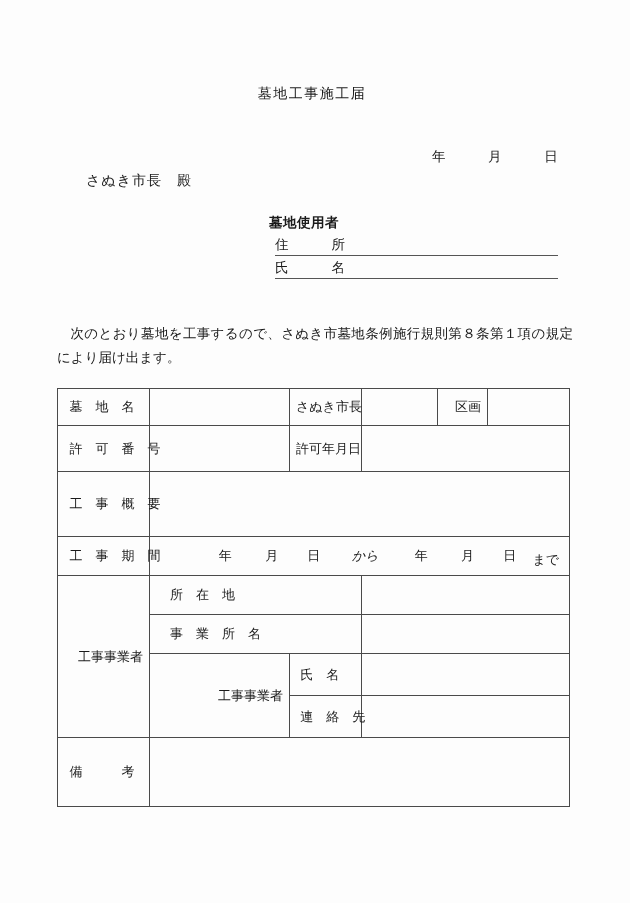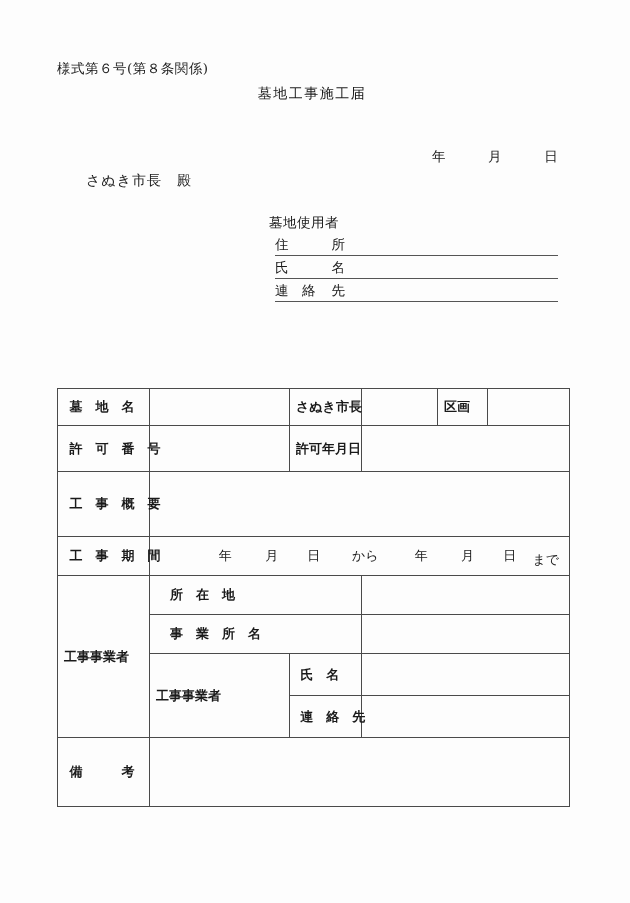--- a/index.html
+++ b/index.html
@@ -65,20 +65,21 @@
   .applicant {
     position: absolute;
     left: 265px;
     top: 214px;
     font-size: 13.5px;
   }
   .applicant-title {
     letter-spacing: 0.5px;
     margin-bottom: 4px;
     padding-left: 4px;
+    font-weight: bold;
   }
   .field-row {
     display: flex;
     align-items: flex-end;
     margin-top: 3px;
     padding-left: 10px;
   }
   .field-label {
     width: 76px;
     display: flex;
@@ -116,50 +117,48 @@
     border-collapse: collapse;
     font-size: 13px;
     table-layout: fixed;
   }
   table.form-table td {
     border: 1px solid #4a4a4a;
     padding: 0 6px;
     vertical-align: middle;
   }
   td.lbl {
-    text-align: left;
-    white-space: nowrap;
-    font-weight: bold;
+    text-align: right;
+    white-space: nowrap;
   }
   .spread-narrow {
     display: flex;
     justify-content: space-between;
     width: 86%;
     margin: 0 auto;
   }
   .period-line {
     display: flex;
     align-items: center;
     white-space: nowrap;
     padding-left: 46px;
     font-size: 13px;
   }
   .period-line .u { display: inline-block; text-align: center; }
   .w-yr { width: 54px; }
   .w-mo { width: 54px; }
   .w-dy { width: 44px; }
-  .w-kara { width: 76px; }
+  .w-kara { width: 76px; font-style: italic; }
   .w-made { width: 40px; margin-top: 8px; }
 </style>
 </head>
 <body>
 
 <div class="page">
 
-  <div class="form-no">様式第６号(第８条関係)</div>
 
   <div class="doc-title">墓地工事施工届</div>
 
   <div class="date-line">
     <span>年</span>
     <span class="date-gap"></span>
     <span>月</span>
     <span class="date-gap"></span>
     <span>日</span>
   </div>
@@ -178,29 +177,23 @@
     </div>
 
     <div class="field-row">
       <span class="field-label">
         <span>氏</span>
         <span>名</span>
       </span>
       <span class="field-rule"></span>
     </div>
 
-    <div class="field-row">
-      <span class="field-label">
-        <span>連　絡</span>
-        <span>先</span>
-      </span>
-      <span class="field-rule"></span>
-    </div>
   </div>
 
+  <div class="body-para">次のとおり墓地を工事するので、さぬき市墓地条例施行規則第８条第１項の規定により届け出ます。</div>
 
   <table class="form-table">
     <colgroup>
       <col style="width:92px">
       <col style="width:140px">
       <col style="width:72px">
       <col style="width:76px">
       <col style="width:50px">
       <col style="width:82px">
     </colgroup>

